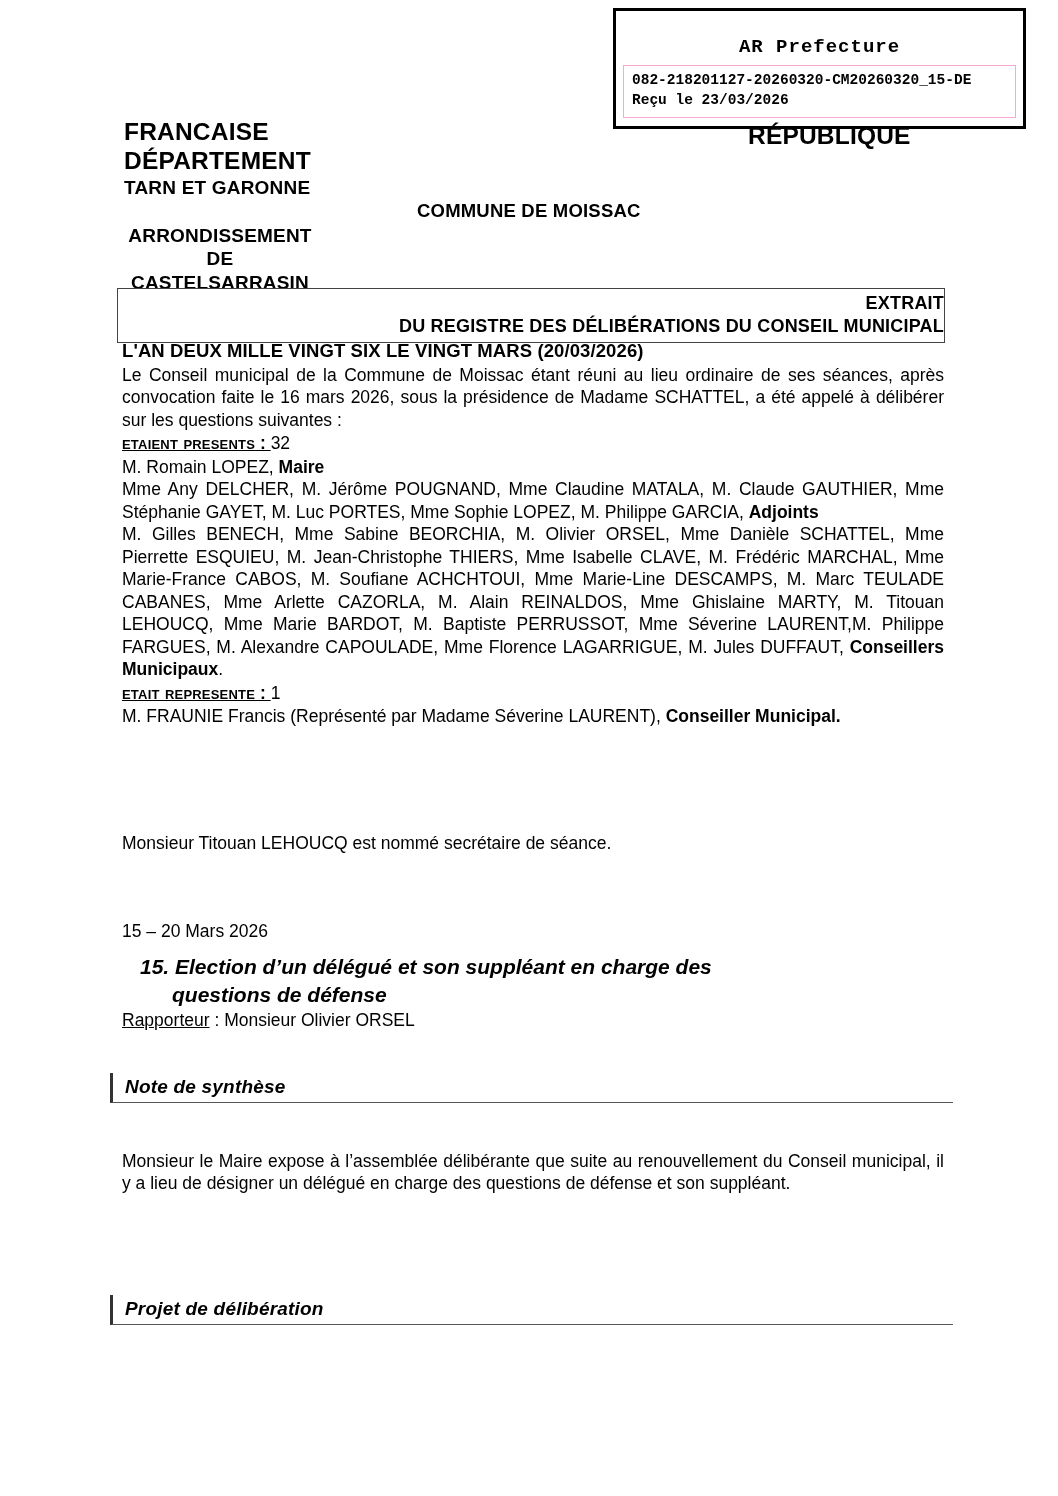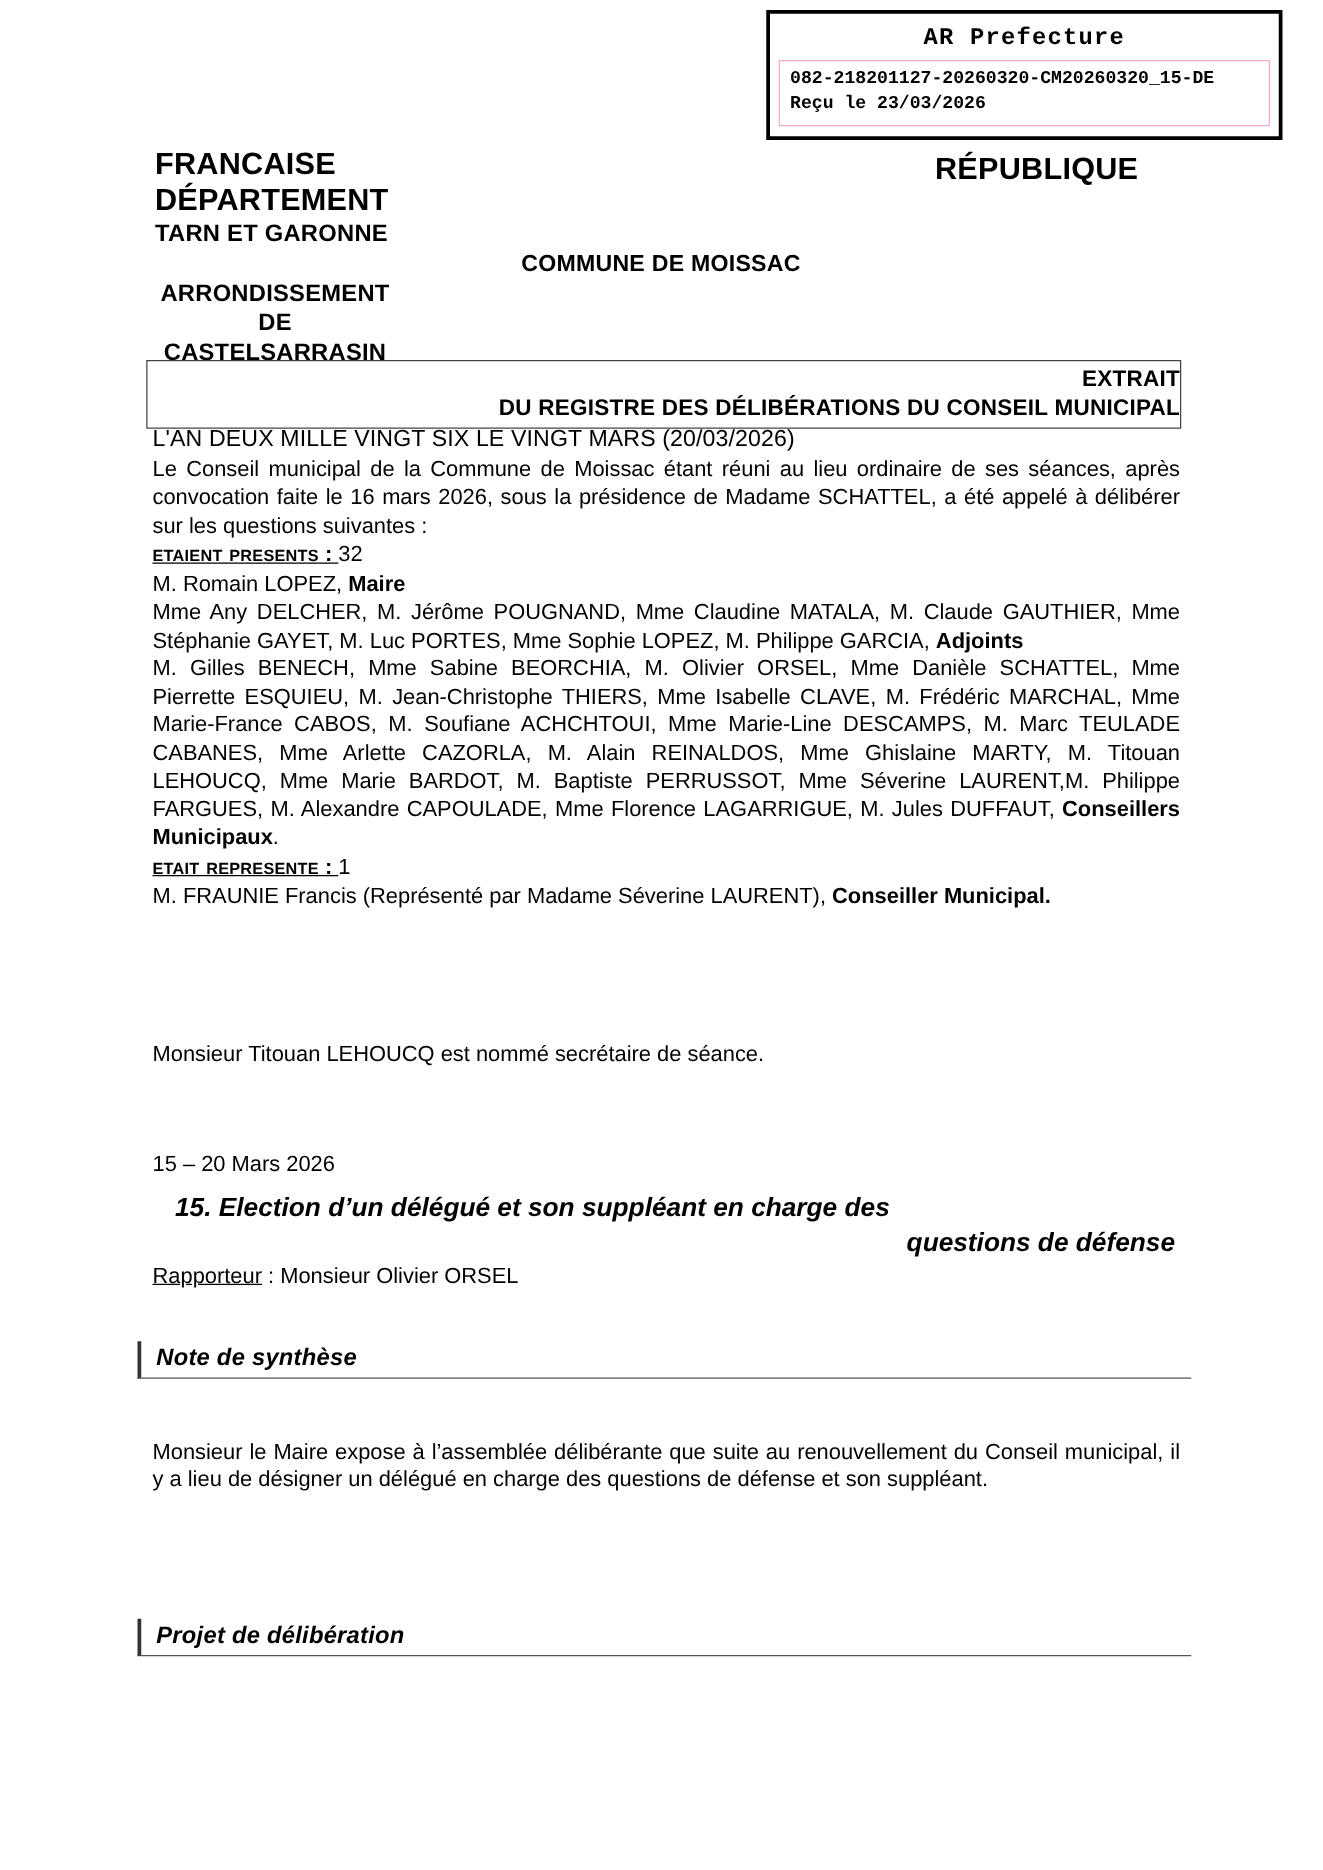--- a/index.html
+++ b/index.html
@@ -22,21 +22,21 @@
 
   
   .ar-stamp {
     position: absolute;
     left: 613px;
     top: 8px;
     width: 413px;
     border: 3px solid #000;
     background: #fff;
     box-sizing: border-box;
-    padding: 6px 7px 8px 7px;
+    padding: 23px 7px 8px 7px;
   }
   .ar-title {
     font-family: "Liberation Mono", monospace;
     font-weight: bold;
     font-size: 19px;
     text-align: center;
     letter-spacing: 1px;
     padding: 2px 0 7px 0;
   }
   .ar-inner {
@@ -124,21 +124,21 @@
 
   
   .body-col {
     position: absolute;
     left: 122px;
     top: 340px;
     width: 822px;
   }
   .lan-line {
     font-size: 18.5px;
-    font-weight: normal;
+    font-weight: bold;
     letter-spacing: 0.1px;
     margin-bottom: 2px;
   }
   .p-justify {
     font-size: 17.5px;
     line-height: 1.285;
     text-align: justify;
     margin: 0;
   }
   .smallcaps-head {
@@ -180,21 +180,21 @@
     left: 140px;
     top: 953px;
     width: 800px;
     font-size: 21px;
     font-weight: bold;
     font-style: italic;
     line-height: 1.32;
     text-align: justify;
     text-indent: 0;
   }
-  .delib-title .l2 { display: block; padding-left: 32px; text-align: right; }
+  .delib-title .l2 { display: block; padding-left: 32px; text-align: left; }
   .rapporteur {
     position: absolute;
     left: 122px;
     top: 1010px;
     font-size: 17.5px;
   }
   .rapporteur .u { text-decoration: underline; margin-top: 16px; }
 
   
   .sec-head {

